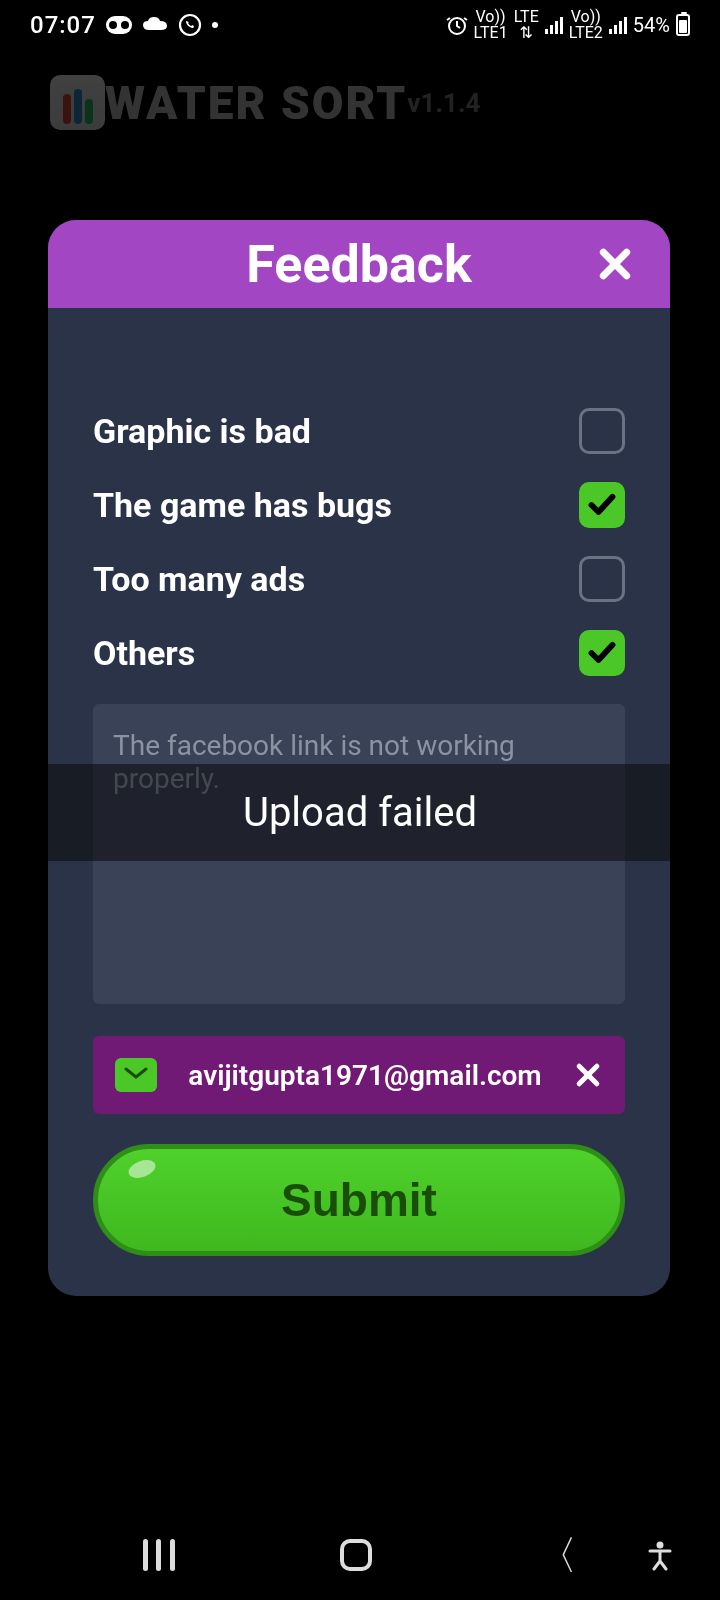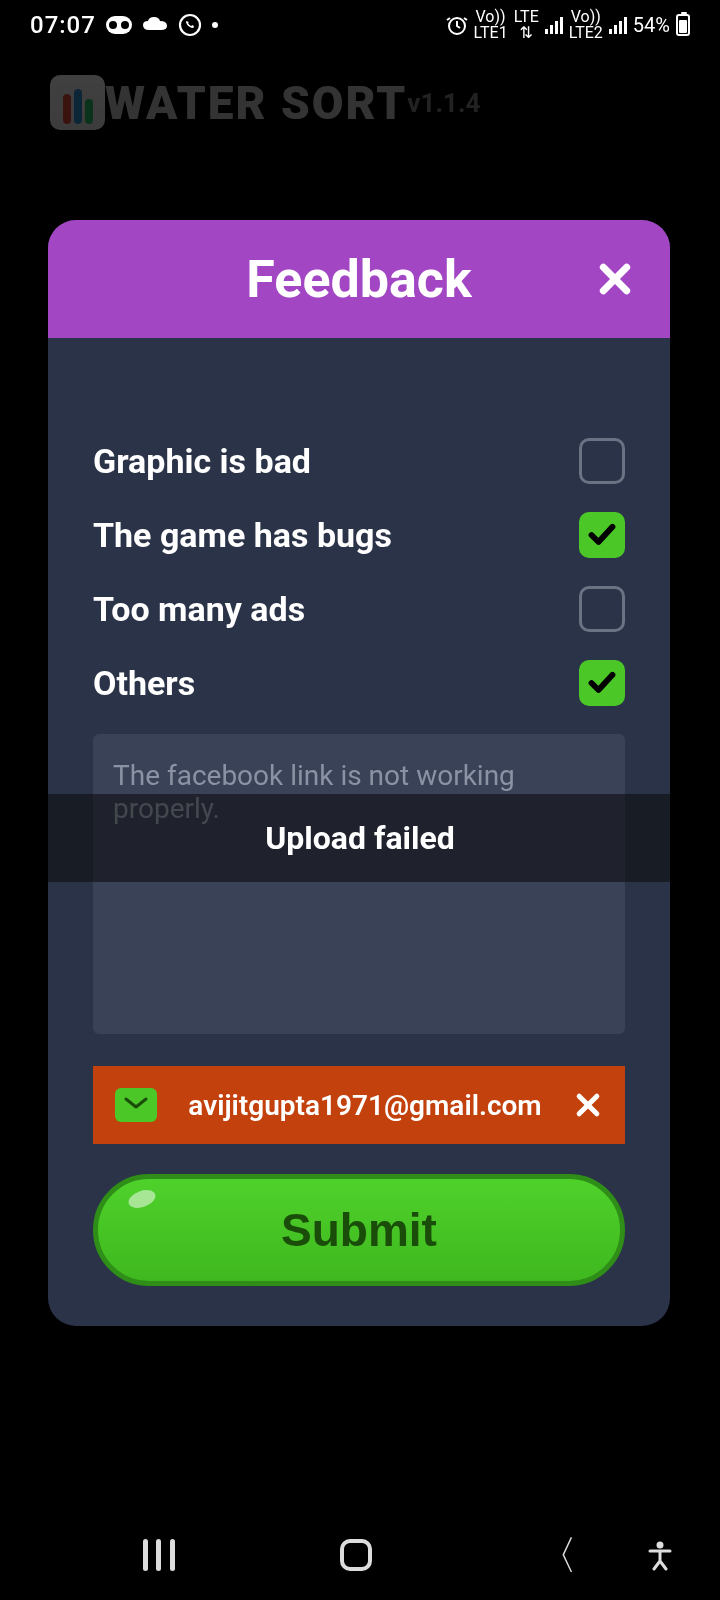--- a/index.html
+++ b/index.html
@@ -109,21 +109,21 @@
       position: absolute;
       top: 220px;
       left: 48px;
       right: 50px;
       background: #2b3348;
       border-radius: 28px;
       overflow: hidden;
     }
     .modal-header {
       background: #a246c4;
-      height: 118px;
+      height: 88px;
       display: flex;
       align-items: center;
       justify-content: center;
       position: relative;
     }
     .modal-title {
       color: #fff;
       font-size: 52px;
       font-weight: 700;
     }
@@ -196,27 +196,27 @@
       position: absolute;
       top: 60px;
       left: -48px;
       right: -50px;
       background: rgba(10,10,10,0.55);
       padding: 25px 0;
       text-align: center;
     }
     .toast-text {
       color: #fff;
-      font-size: 32px;
-      font-weight: 700;
+      font-size: 40px;
+      font-weight: 400;
     }
     .email-row {
       margin-top: 28px;
-      background: #c2410c;
-      border-radius: 0;
+      background: #701a75;
+      border-radius: 6px;
       height: 78px;
       display: flex;
       align-items: center;
       padding: 0 22px;
       gap: 18px;
     }
     .mail-icon {
       width: 42px;
       height: 34px;
       background: #4bc828;

